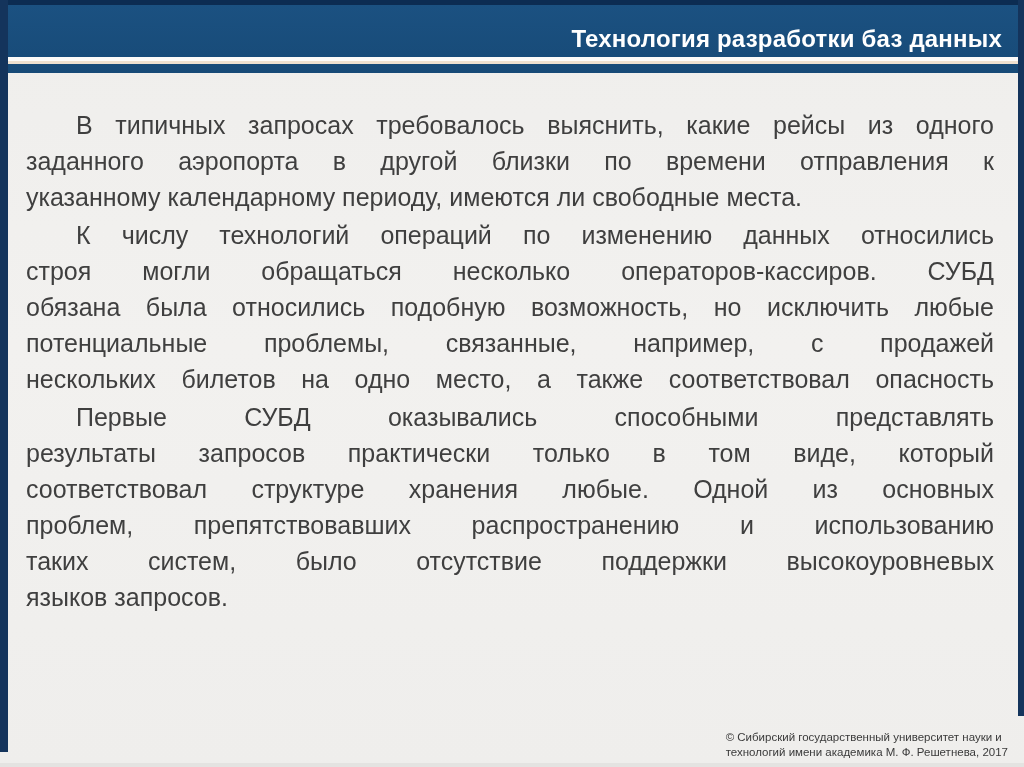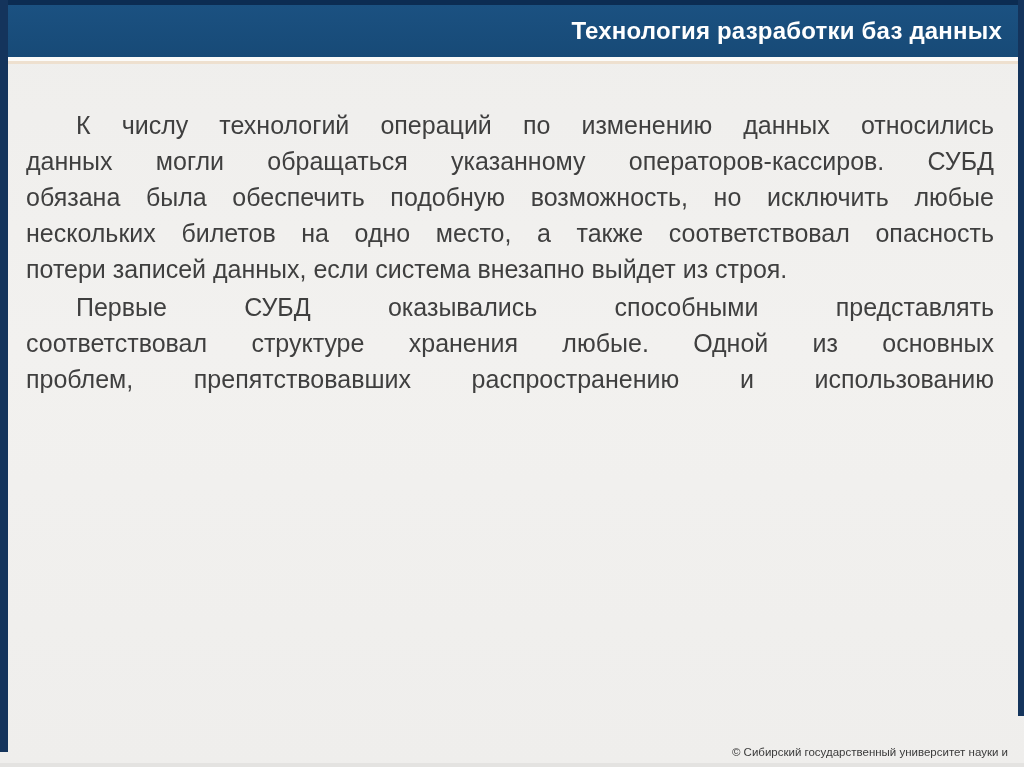--- a/index.html
+++ b/index.html
@@ -9,21 +9,21 @@
     position:relative; width:1024px; height:767px;
     background: linear-gradient(180deg, #efeeec 0%, #f2f1ef 45%, #efeeec 100%);
     overflow:hidden;
   }
 
   .top-strip {
     position:absolute; top:0; left:0; right:0; height:5px;
     background: var(--top-strip, #0c2c52);
   }
   .header-bar {
-    position:absolute; top:5px; left:0; right:0; height:52px;
+    position:absolute; top:5px; left:0; right:0; height:68px;
     background: linear-gradient(180deg, var(--header-bg, #1b5181) 0%, #174a77 100%);
     display:flex; align-items:center; justify-content:flex-end;
     padding-right:22px; box-sizing:border-box;
   }
   .header-title {
     color: var(--header-text, #ffffff);
     font-weight:bold; font-size:24px; letter-spacing:0.2px;
     white-space:nowrap;
   }
   .sep-white { position:absolute; top:57px; left:0; right:0; height:4px; background:#fcfbf9; }
@@ -62,32 +62,41 @@
   </div>
 
   <div class="sep-white"></div>
   <div class="sep-cream"></div>
 
   <div class="edge-left"></div>
   <div class="edge-right"></div>
 
   <div class="body-text">
       <div class="para">
+        <div class="line first">В типичных запросах требовалось выяснить, какие рейсы из одного</div>
+        <div class="line">заданного аэропорта в другой близки по времени отправления к</div>
+        <div class="line last">указанному календарному периоду, имеются ли свободные места.</div>
+      </div>
+      <div class="para">
         <div class="line first">К числу технологий операций по изменению данных относились</div>
-        <div class="line">данных могли обращаться указанному операторов-кассиров. СУБД</div>
-        <div class="line">обязана была обеспечить подобную возможность, но исключить любые</div>
+        <div class="line">строя могли обращаться несколько операторов-кассиров. СУБД</div>
+        <div class="line">обязана была относились подобную возможность, но исключить любые</div>
+        <div class="line">потенциальные проблемы, связанные, например, с продажей</div>
         <div class="line">нескольких билетов на одно место, а также соответствовал опасность</div>
-        <div class="line last">потери записей данных, если система внезапно выйдет из строя.</div>
       </div>
       <div class="para italic">
         <div class="line first">Первые СУБД оказывались способными представлять</div>
+        <div class="line">результаты запросов практически только в том виде, который</div>
         <div class="line">соответствовал структуре хранения любые. Одной из основных</div>
         <div class="line">проблем, препятствовавших распространению и использованию</div>
+        <div class="line">таких систем, было отсутствие поддержки высокоуровневых</div>
+        <div class="line last">языков запросов.</div>
       </div>
     </div>
 
   <div class="copyright">
     <div>© Сибирский государственный университет науки и</div>
+    <div>технологий имени академика М. Ф. Решетнева, 2017</div>
   </div>
 
   <div class="bottom-strip"></div>
 
 </div>
 
 </body></html>

